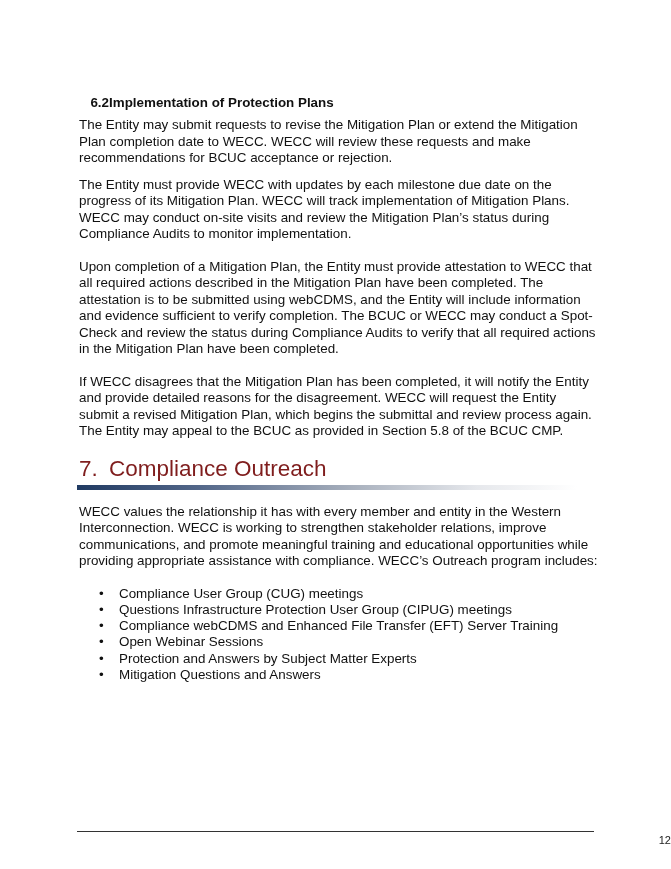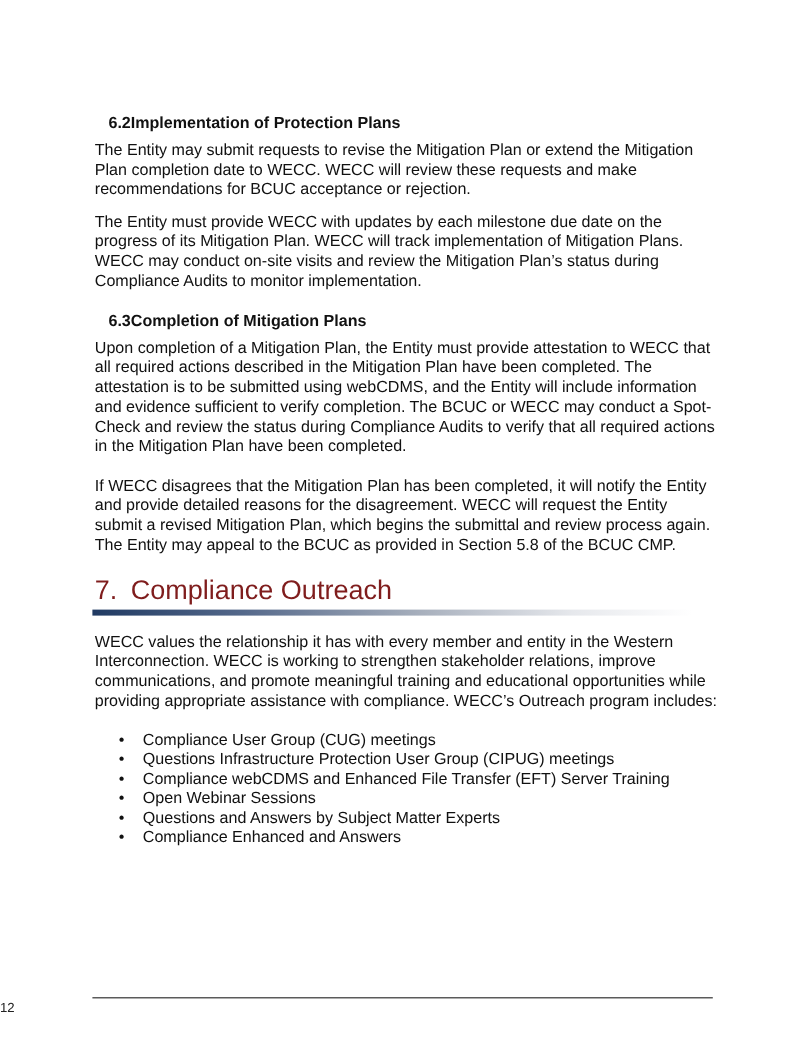--- a/index.html
+++ b/index.html
@@ -11,52 +11,49 @@
     .subhead .num { display: inline-block; width: 30px; text-align: right; }
     p { font-size: 13.4px; line-height: 16.5px; margin: 0 0 16px 0; }
     .h1 { font-size: 22.5px; color: #7f1d1d; margin: 14px 0 0 0; line-height: 26px; font-weight: normal; }
     .h1 .num { display: inline-block; width: 30px; }
     .h1-rule { height: 5px; margin: 3px 0 14px -2px; width: 500px;
       background: linear-gradient(to right, #203a62 0%, #54688a 25%, #a8b0bd 55%, #e6e8ec 80%, #ffffff 100%); }
     ul { list-style: none; padding: 0; margin: 0 0 0 20px; }
     li { font-size: 13.4px; line-height: 16.3px; position: relative; padding-left: 20px; }
     li .bullet { position: absolute; left: 0; top: 0; }
     .footer-rule { position: absolute; left: 77px; top: 831px; width: 517px; height: 1px; background: #333; }
-    .page-num { position: absolute; left: 0; width: 671px; top: 834px; text-align: left; font-size: 11px; color: #222; }
+    .page-num { position: absolute; left: 0; width: 671px; top: 834px; text-align: right; font-size: 11px; color: #222; }
   </style>
 </head>
 <body>
 
 <div class="page">
   <div class="content">
 
     <div class="subhead">
       <span class="num">6.2</span><span>Implementation of Protection Plans</span>
     </div>
     <p style="margin-bottom:10px">The Entity may submit requests to revise the Mitigation Plan or extend the Mitigation Plan completion date to WECC. WECC will review these requests and make recommendations for BCUC acceptance or rejection.</p>
     <p>The Entity must provide WECC with updates by each milestone due date on the progress of its Mitigation Plan. WECC will track implementation of Mitigation Plans. WECC may conduct on-site visits and review the Mitigation Plan’s status during Compliance Audits to monitor implementation.</p>
 
-    <div class="subhead">
-      <span class="num">6.3</span><span>Completion of Mitigation Plans</span>
-    </div>
     <p>Upon completion of a Mitigation Plan, the Entity must provide attestation to WECC that all required actions described in the Mitigation Plan have been completed. The attestation is to be submitted using webCDMS, and the Entity will include information and evidence sufficient to verify completion. The BCUC or WECC may conduct a Spot-Check and review the status during Compliance Audits to verify that all required actions in the Mitigation Plan have been completed.</p>
     <p>If WECC disagrees that the Mitigation Plan has been completed, it will notify the Entity and provide detailed reasons for the disagreement. WECC will request the Entity submit a revised Mitigation Plan, which begins the submittal and review process again. The Entity may appeal to the BCUC as provided in Section 5.8 of the BCUC CMP.</p>
 
     <div class="h1">
       <span class="num">7.</span><span>Compliance Outreach</span>
     </div>
     <div class="h1-rule"></div>
 
     <p>WECC values the relationship it has with every member and entity in the Western Interconnection. WECC is working to strengthen stakeholder relations, improve communications, and promote meaningful training and educational opportunities while providing appropriate assistance with compliance. WECC’s Outreach program includes:</p>
 
     <ul>
       <li><span class="bullet">•</span><span>Compliance User Group (CUG) meetings</span></li>
       <li><span class="bullet">•</span><span>Questions Infrastructure Protection User Group (CIPUG) meetings</span></li>
       <li><span class="bullet">•</span><span>Compliance webCDMS and Enhanced File Transfer (EFT) Server Training</span></li>
       <li><span class="bullet">•</span><span>Open Webinar Sessions</span></li>
-      <li><span class="bullet">•</span><span>Questions and Answers by Subject Matter Experts</span></li>
-      <li><span class="bullet">•</span><span>Compliance Enhanced and Answers</span></li>
+      <li><span class="bullet">•</span><span>Protection and Answers by Subject Matter Experts</span></li>
+      <li><span class="bullet">•</span><span>Mitigation Questions and Answers</span></li>
     </ul>
   </div>
 
   <div class="footer-rule"></div>
   <div class="page-num">12</div>
 </div>
 
 </body></html>

